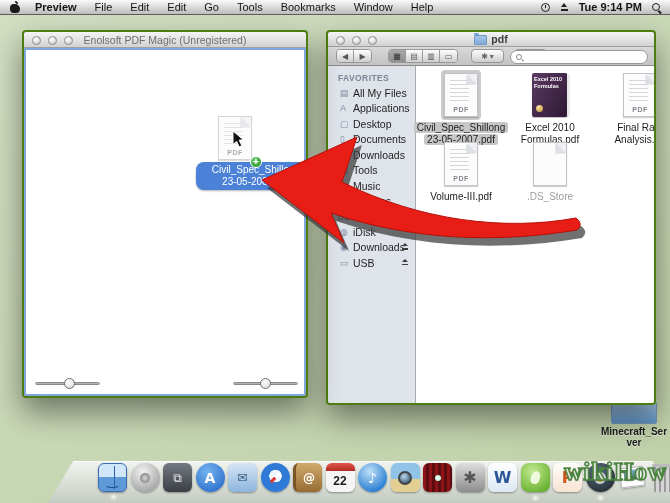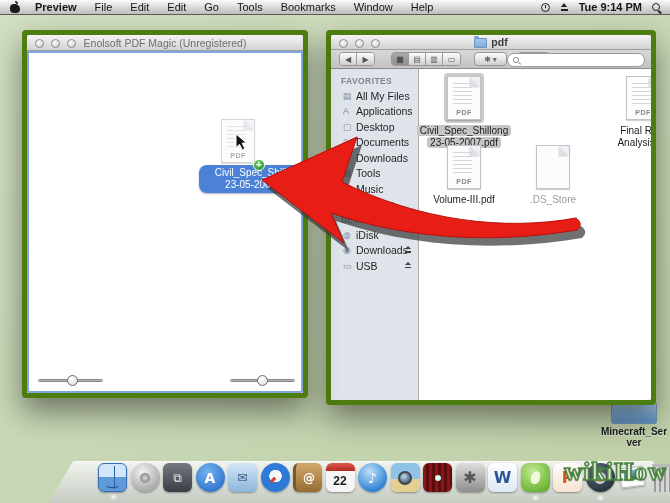--- a/index.html
+++ b/index.html
@@ -19,21 +19,21 @@
   .mright{margin-left:auto;display:flex;align-items:center;gap:10px;padding-right:10px;font-weight:bold}
   .clockico{width:9px;height:9px;border:1.3px solid #222;border-radius:50%;position:relative}
   .clockico::after{content:"";position:absolute;left:3px;top:1px;width:1.2px;height:3px;background:#222}
   .ejico{width:9px;height:8px;position:relative}
   .ejico::before{content:"";position:absolute;left:1px;top:0;border-left:3.5px solid transparent;border-right:3.5px solid transparent;border-bottom:4px solid #222}
   .ejico::after{content:"";position:absolute;left:1px;top:6px;width:7px;height:1.6px;background:#222}
   .mag{width:8px;height:8px;border:1.4px solid #222;border-radius:50%;position:relative}
   .mag::after{content:"";position:absolute;left:5.5px;top:5.5px;width:4px;height:1.5px;background:#222;transform:rotate(45deg);transform-origin:0 0}
 
   
-  .win{position:absolute;border:5px solid #4d7c0f;border-radius:4px;box-shadow:0 14px 30px rgba(0,0,0,.45);background:#f9a8d4}
+  .win{position:absolute;border:2px solid #4d7c0f;border-radius:4px;box-shadow:0 14px 30px rgba(0,0,0,.45);background:#f9a8d4}
   .tbar{position:relative;height:16px;border-radius:3px 3px 0 0;background:linear-gradient(#f4f4f4,#d2d2d2);border-bottom:1px solid #9f9f9f}
   .tl{position:absolute;left:8px;top:3.5px;display:flex;gap:7px}
   .tl i{width:9px;height:9px;border-radius:50%;background:radial-gradient(circle at 35% 30%,#fff,#c9c9c9);border:1px solid #8d8d8d}
   .ttext{text-align:center;font-size:10.5px;line-height:16px;color:#6f6f6f}
 
   
   .pdfwin{left:22px;top:30px;width:286px;height:368px;z-index:10}
   .pdfwin .content{position:absolute;top:16px;left:0;right:0;bottom:0;background:#fff;border:2px solid #7fa7dd;border-radius:0 0 3px 3px}
   .slider{position:absolute;bottom:9px;height:3px;background:linear-gradient(#9f9f9f,#c7c7c7);border:1px solid #8a8a8a;border-radius:2px}
   .knob{position:absolute;top:-5px;width:11px;height:11px;border-radius:50%;border:1px solid #6f6f6f;background:radial-gradient(circle at 35% 30%,#fff,#d9d9d9)}
@@ -329,20 +329,29 @@
           <div class="pdficon">
             <span class="fcover"></span>
               <span class="fold"></span>
             <span class="lines"></span>
               <span class="tag">PDF</span>
           </div>
         </div>
         <div class="flabel"><span class="lbg">Civil_Spec_Shillong</span><br><span class="lbg">23-05-2007.pdf</span></div>
       </div>
 
+      <div class="fitem" style="left:90px;top:4px">
+        <div class="iconwrap">
+          <div class="excelicon">
+            <div class="excelcover">Excel 2010 Formulas</div>
+            <span class="exceldot"></span>
+          </div>
+        </div>
+        <div class="flabel"><span>Excel 2010</span><br><span>Formulas.pdf</span></div>
+      </div>
 
       <div class="fitem" style="left:180px;top:4px">
         <div class="iconwrap">
           <div class="pdficon">
             <span class="fcover"></span>
               <span class="fold"></span>
             <span class="lines"></span>
               <span class="tag">PDF</span>
           </div>
         </div>

